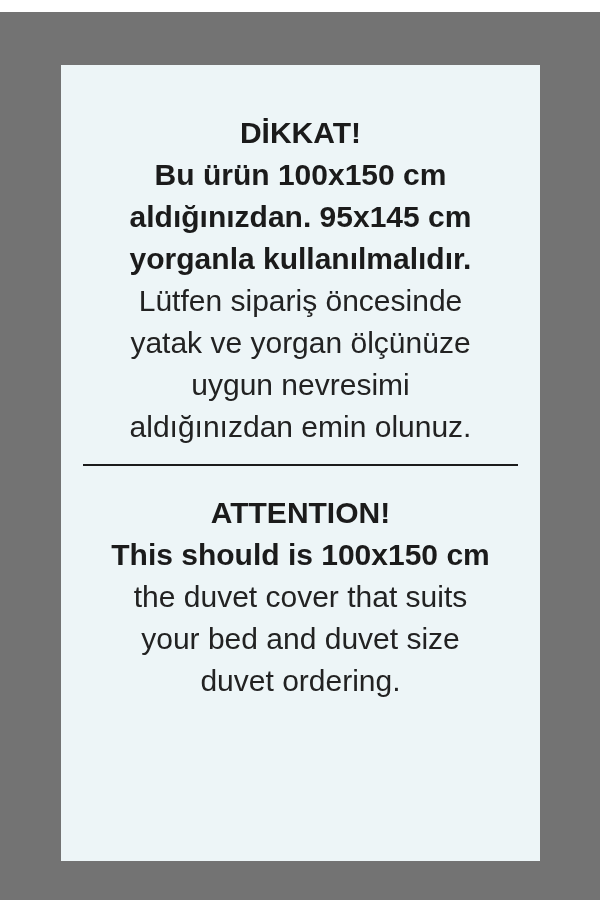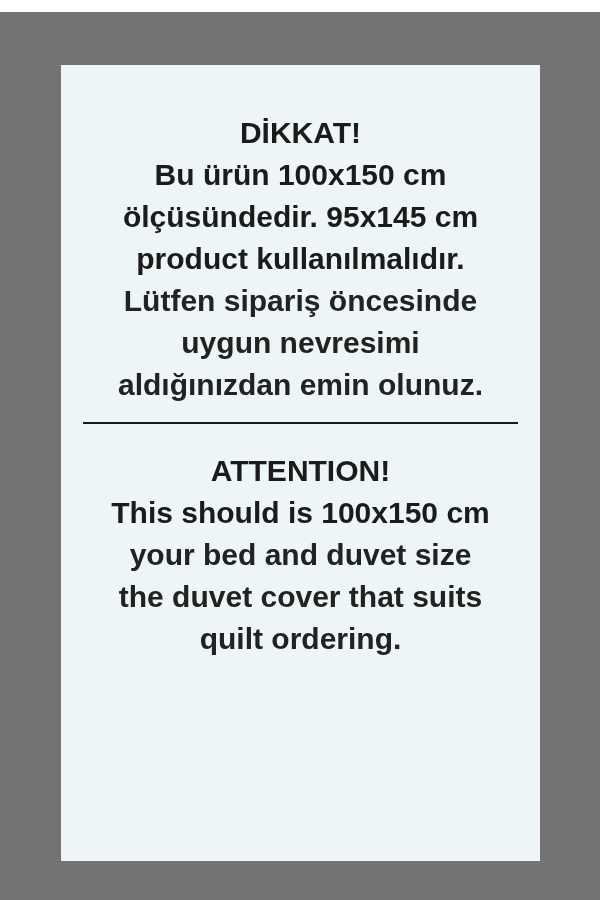--- a/index.html
+++ b/index.html
@@ -29,50 +29,51 @@
   }
   .line {
     font-size: 30px;
     line-height: 42px;
     white-space: nowrap;
   }
   .bold {
     font-weight: 700;
   }
   .light {
-    font-weight: 700;
+    font-weight: 400;
     color: #222222;
   }
   .divider {
     border: none;
     border-top: 2px solid #1b1b1b;
     width: 435px;
     margin: 16px auto 26px auto;
   }
 </style>
 </head>
 <body>
 
 <div class="canvas">
   <div class="card">
 
     <div>
       <div class="line bold">DİKKAT!</div>
       <div class="line bold">Bu ürün 100x150 cm</div>
-      <div class="line bold">ölçüsündedir. 95x145 cm</div>
-      <div class="line bold">product kullanılmalıdır.</div>
+      <div class="line bold">aldığınızdan. 95x145 cm</div>
+      <div class="line bold">yorganla kullanılmalıdır.</div>
       <div class="line light">Lütfen sipariş öncesinde</div>
+      <div class="line light">yatak ve yorgan ölçünüze</div>
       <div class="line light">uygun nevresimi</div>
       <div class="line light">aldığınızdan emin olunuz.</div>
     </div>
 
     <hr class="divider">
 
     <div>
       <div class="line bold">ATTENTION!</div>
       <div class="line bold">This should is 100x150 cm</div>
+      <div class="line light">the duvet cover that suits</div>
       <div class="line light">your bed and duvet size</div>
-      <div class="line light">the duvet cover that suits</div>
-      <div class="line light">quilt ordering.</div>
+      <div class="line light">duvet ordering.</div>
     </div>
 
   </div>
 </div>
 
 </body></html>

